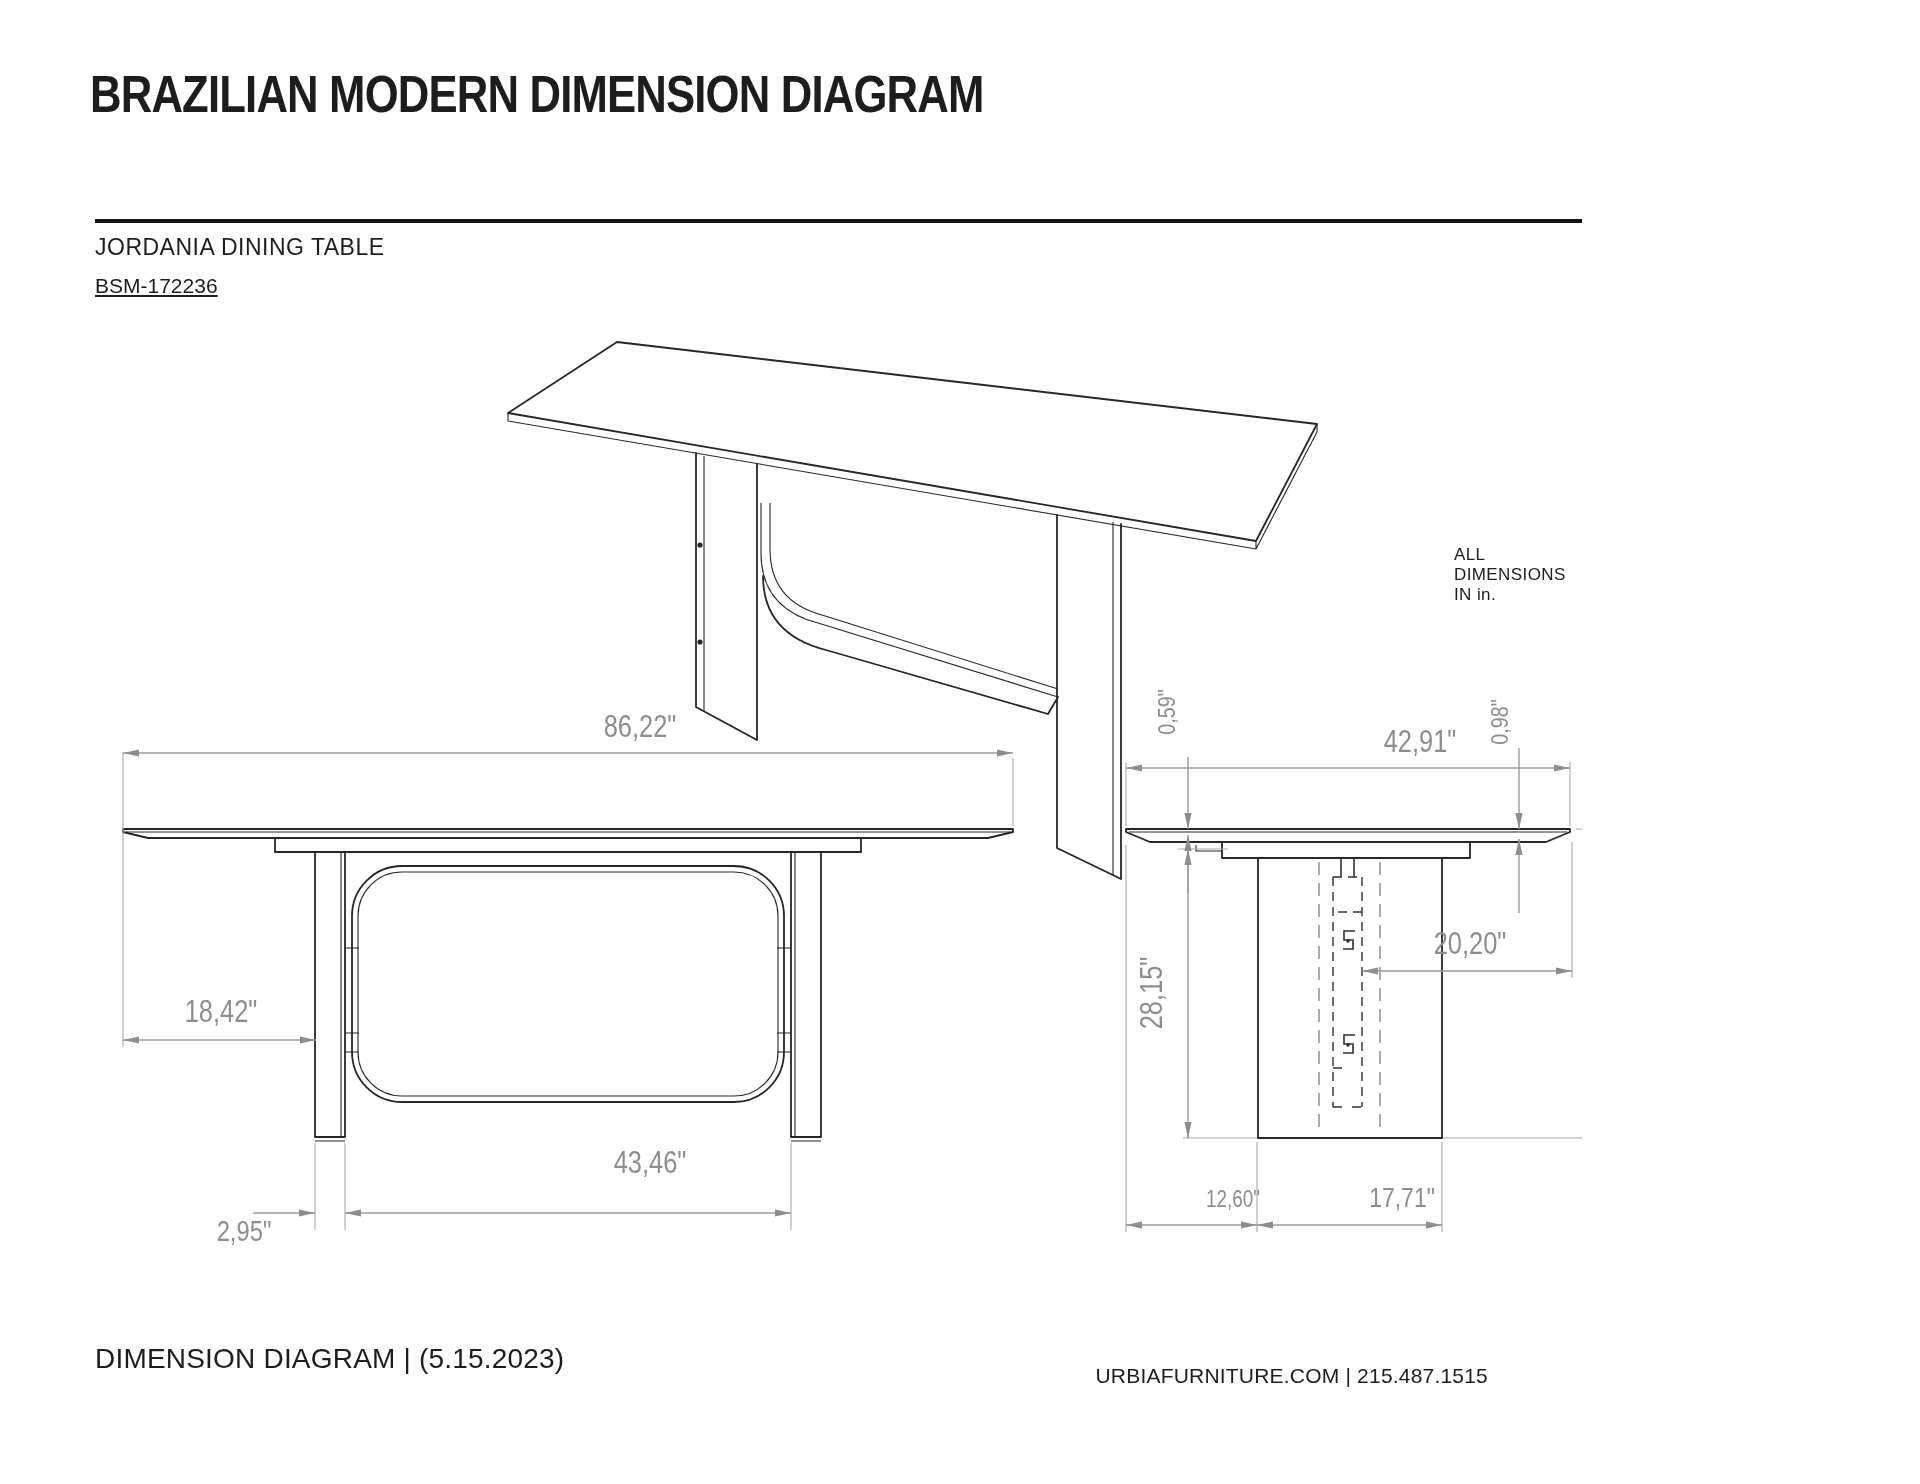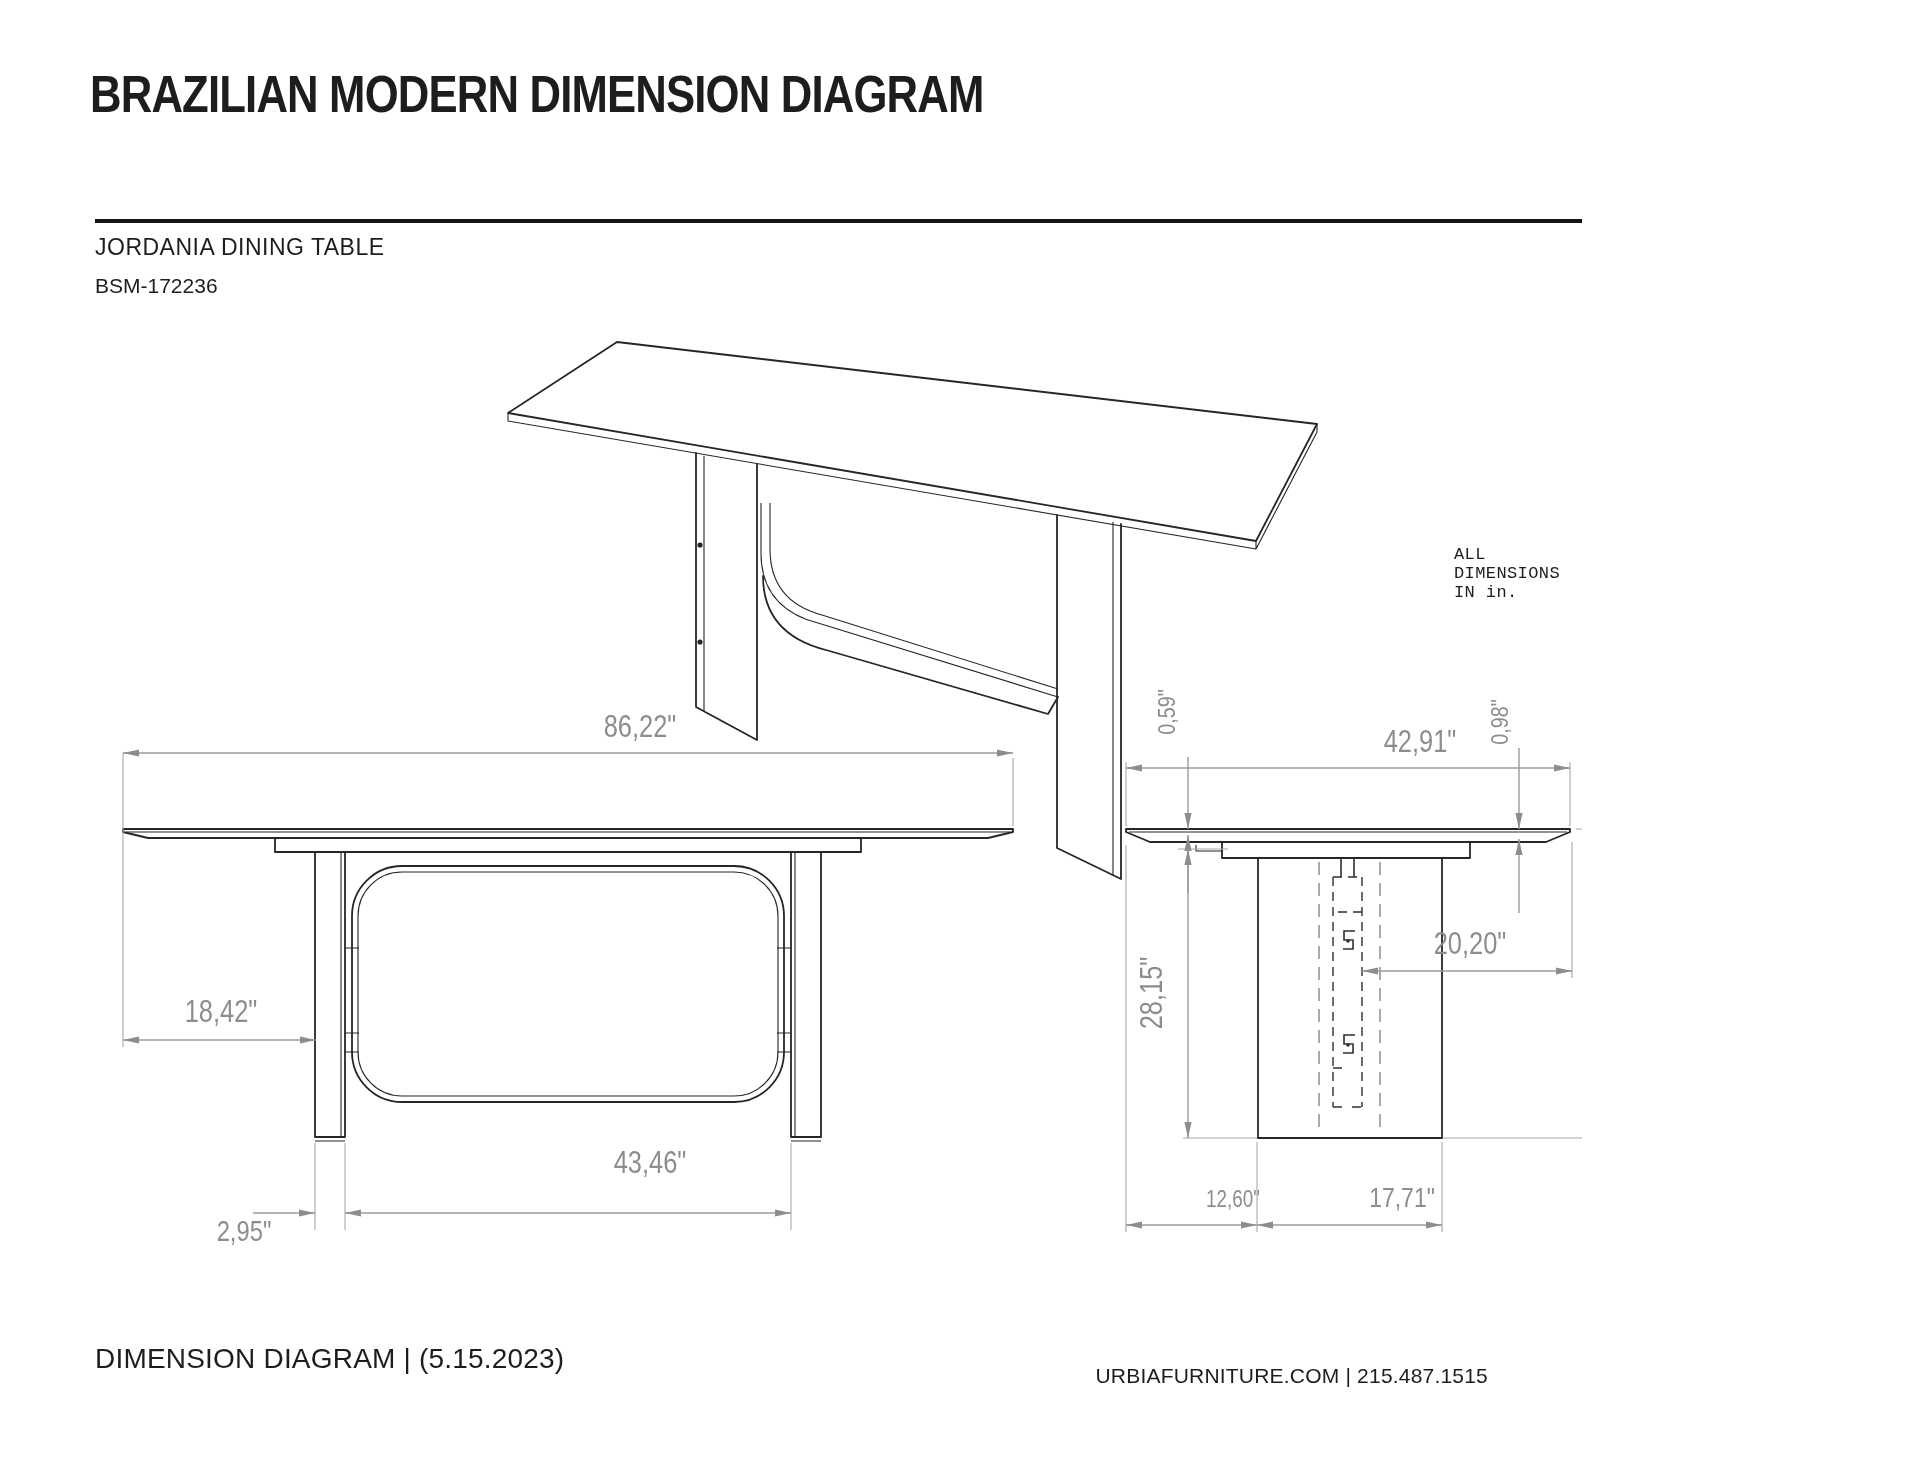--- a/index.html
+++ b/index.html
@@ -5,22 +5,22 @@
   html,body{margin:0;padding:0;background:#ffffff;}
   .page{position:relative;width:1582px;height:1484px;background:#ffffff;overflow:hidden;
         font-family:"Liberation Sans",sans-serif;color:#1d1d1d;}
   .abs{position:absolute;}
   
   .title{left:90px;top:64px;font-size:52px;font-weight:700;letter-spacing:-1px;white-space:nowrap;
          transform:scaleX(0.84);transform-origin:left top;}
   .subtitle{left:95px;top:154px;font-size:21px;}
   .divider{left:95px;top:219px;width:1731px;height:4px;background:#141414;}
   .prodname{left:95px;top:234px;font-size:23px;font-weight:400;letter-spacing:.5px;}
-  .sku{left:95px;top:274px;font-size:21px;}
-  .note{left:1454px;top:545px;font-size:17px;letter-spacing:.4px;font-family:Liberation Mono, monospace;}
+  .sku{left:95px;top:274px;font-size:21px;text-decoration:underline;}
+  .note{left:1454px;top:545px;font-size:17px;letter-spacing:.4px;}
   .logo{left:1692px;top:88px;width:122px;height:104px;}
   
   .footL{left:95px;top:1343px;font-size:28px;letter-spacing:.2px;}
   .footR{right:94px;top:1364px;font-size:21px;letter-spacing:.2px;text-align:right;}
   
   .dim{position:absolute;color:#8d8d8d;white-space:nowrap;font-family:"Liberation Sans",sans-serif;
        transform:translate(-50%,-50%) scaleX(.82);}
   .dim.rot{transform:translate(-50%,-50%) rotate(-90deg) scaleX(.82);}
   .s31{font-size:31px;} .s29{font-size:29px;} .s28{font-size:28px;} .s24{font-size:24px;} .s23{font-size:23px;}
   

